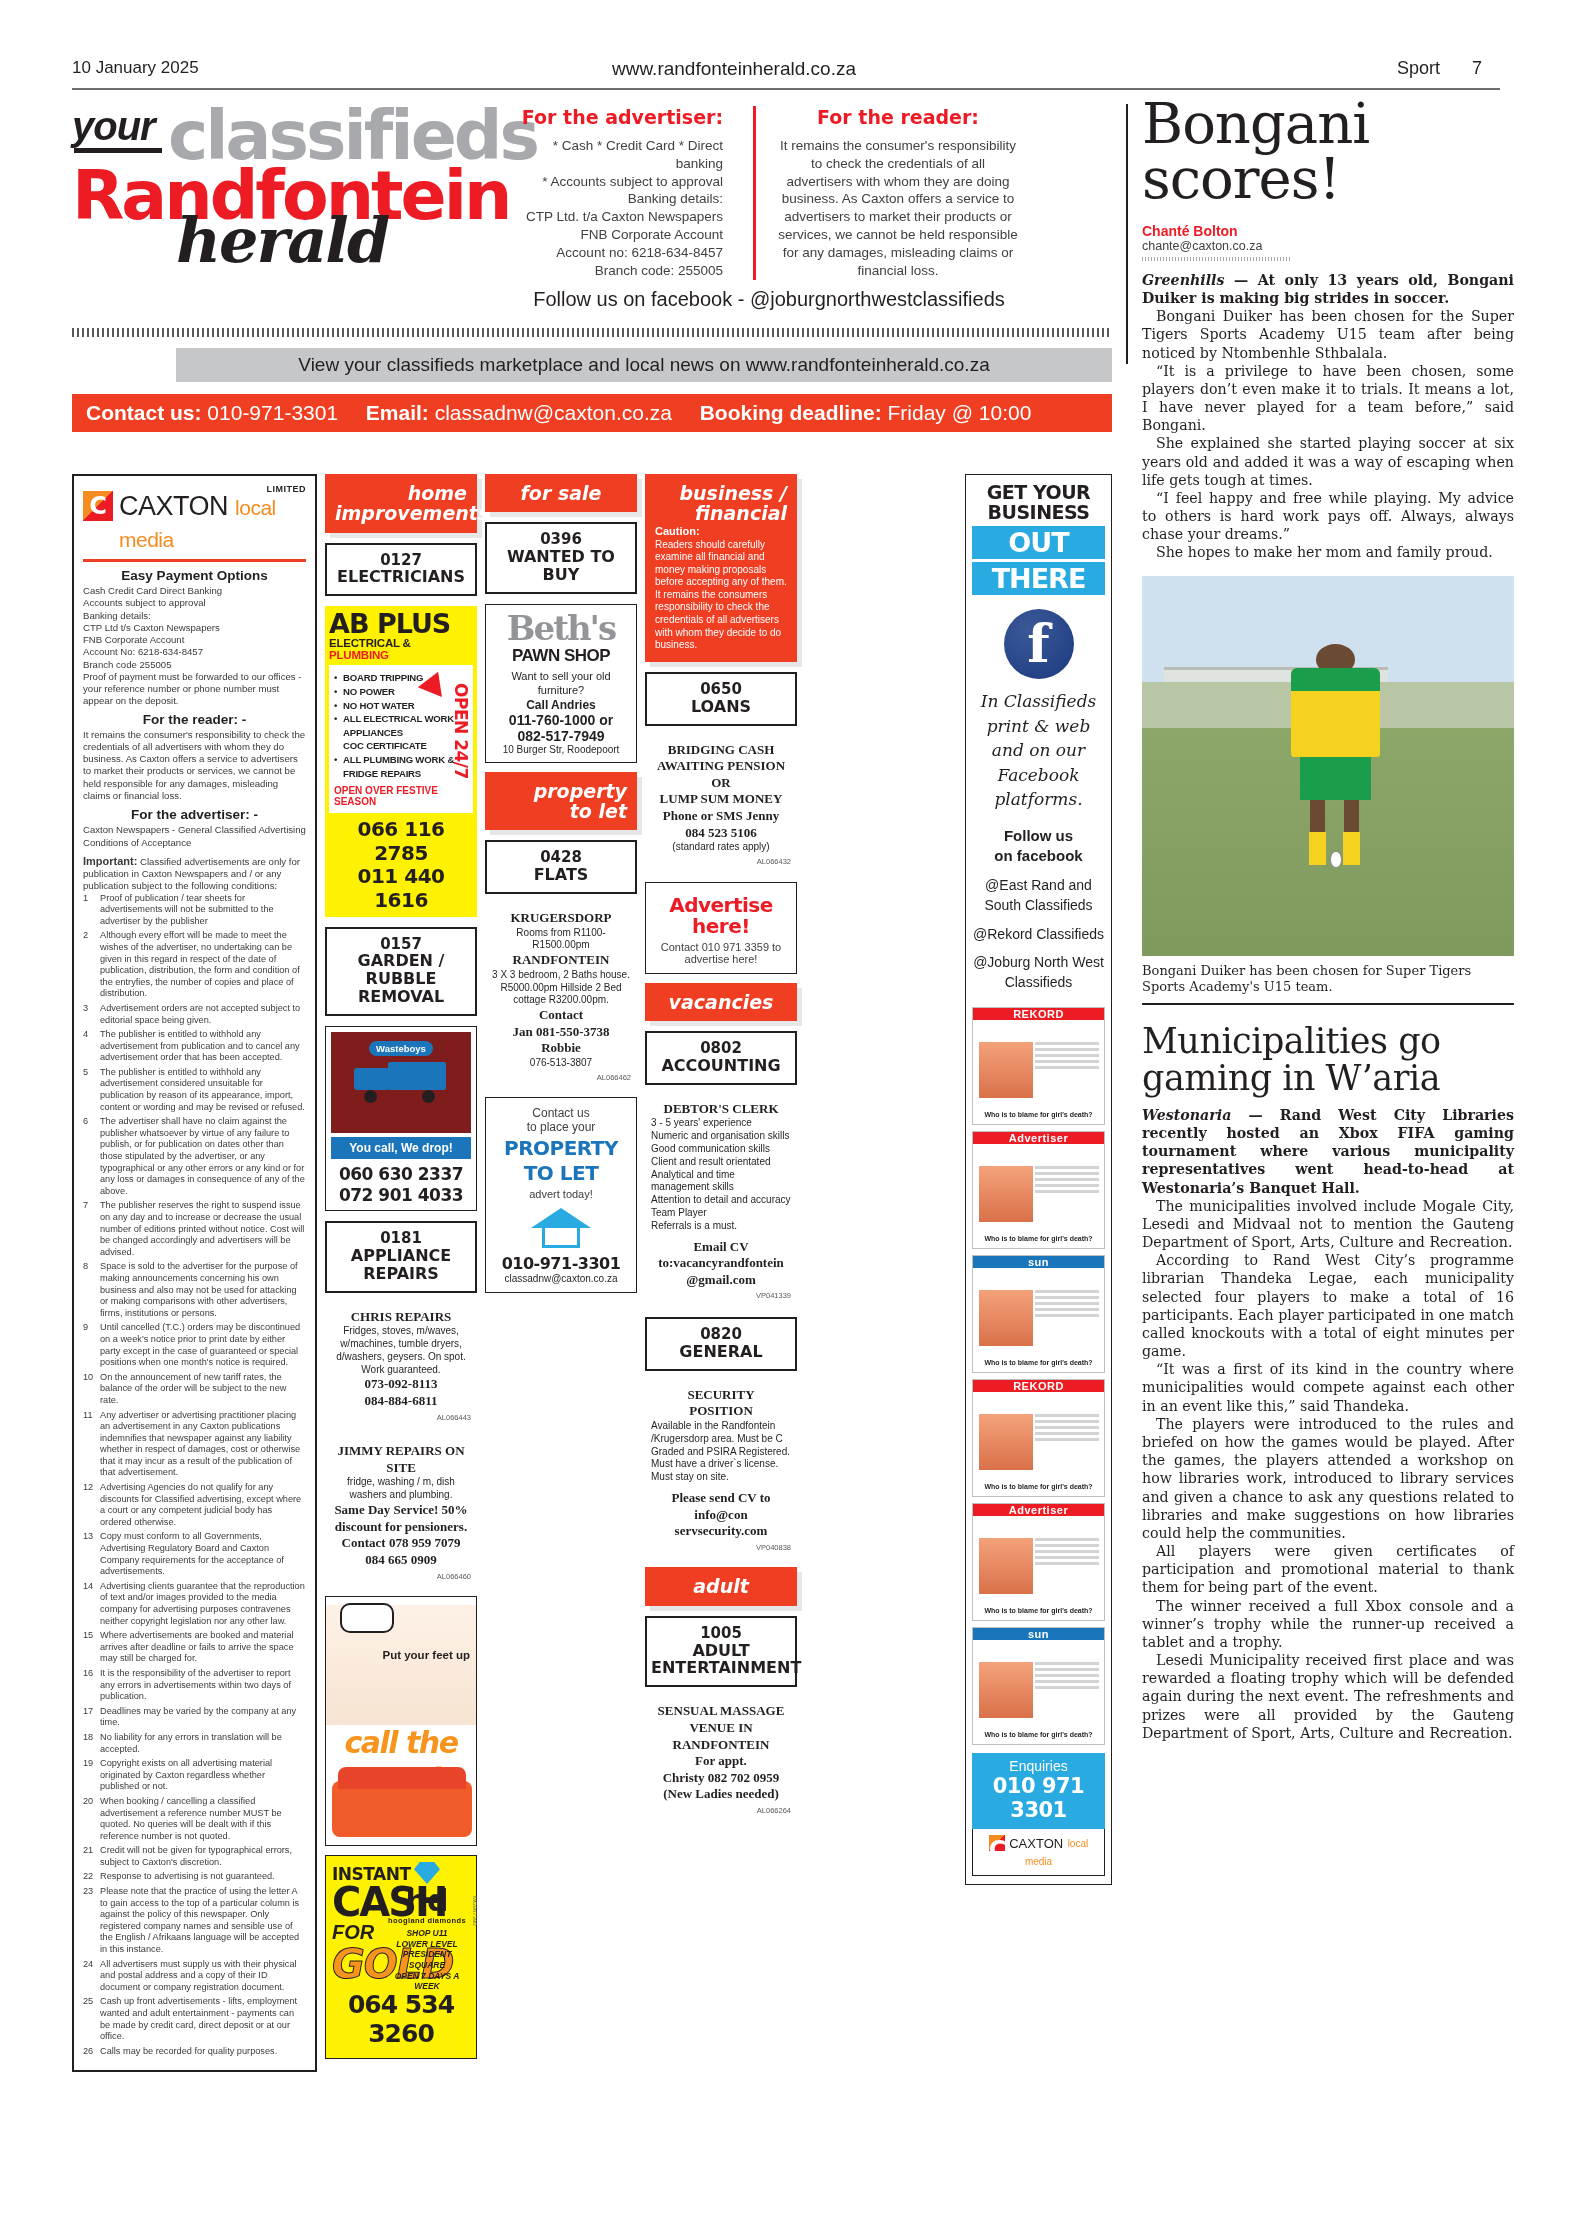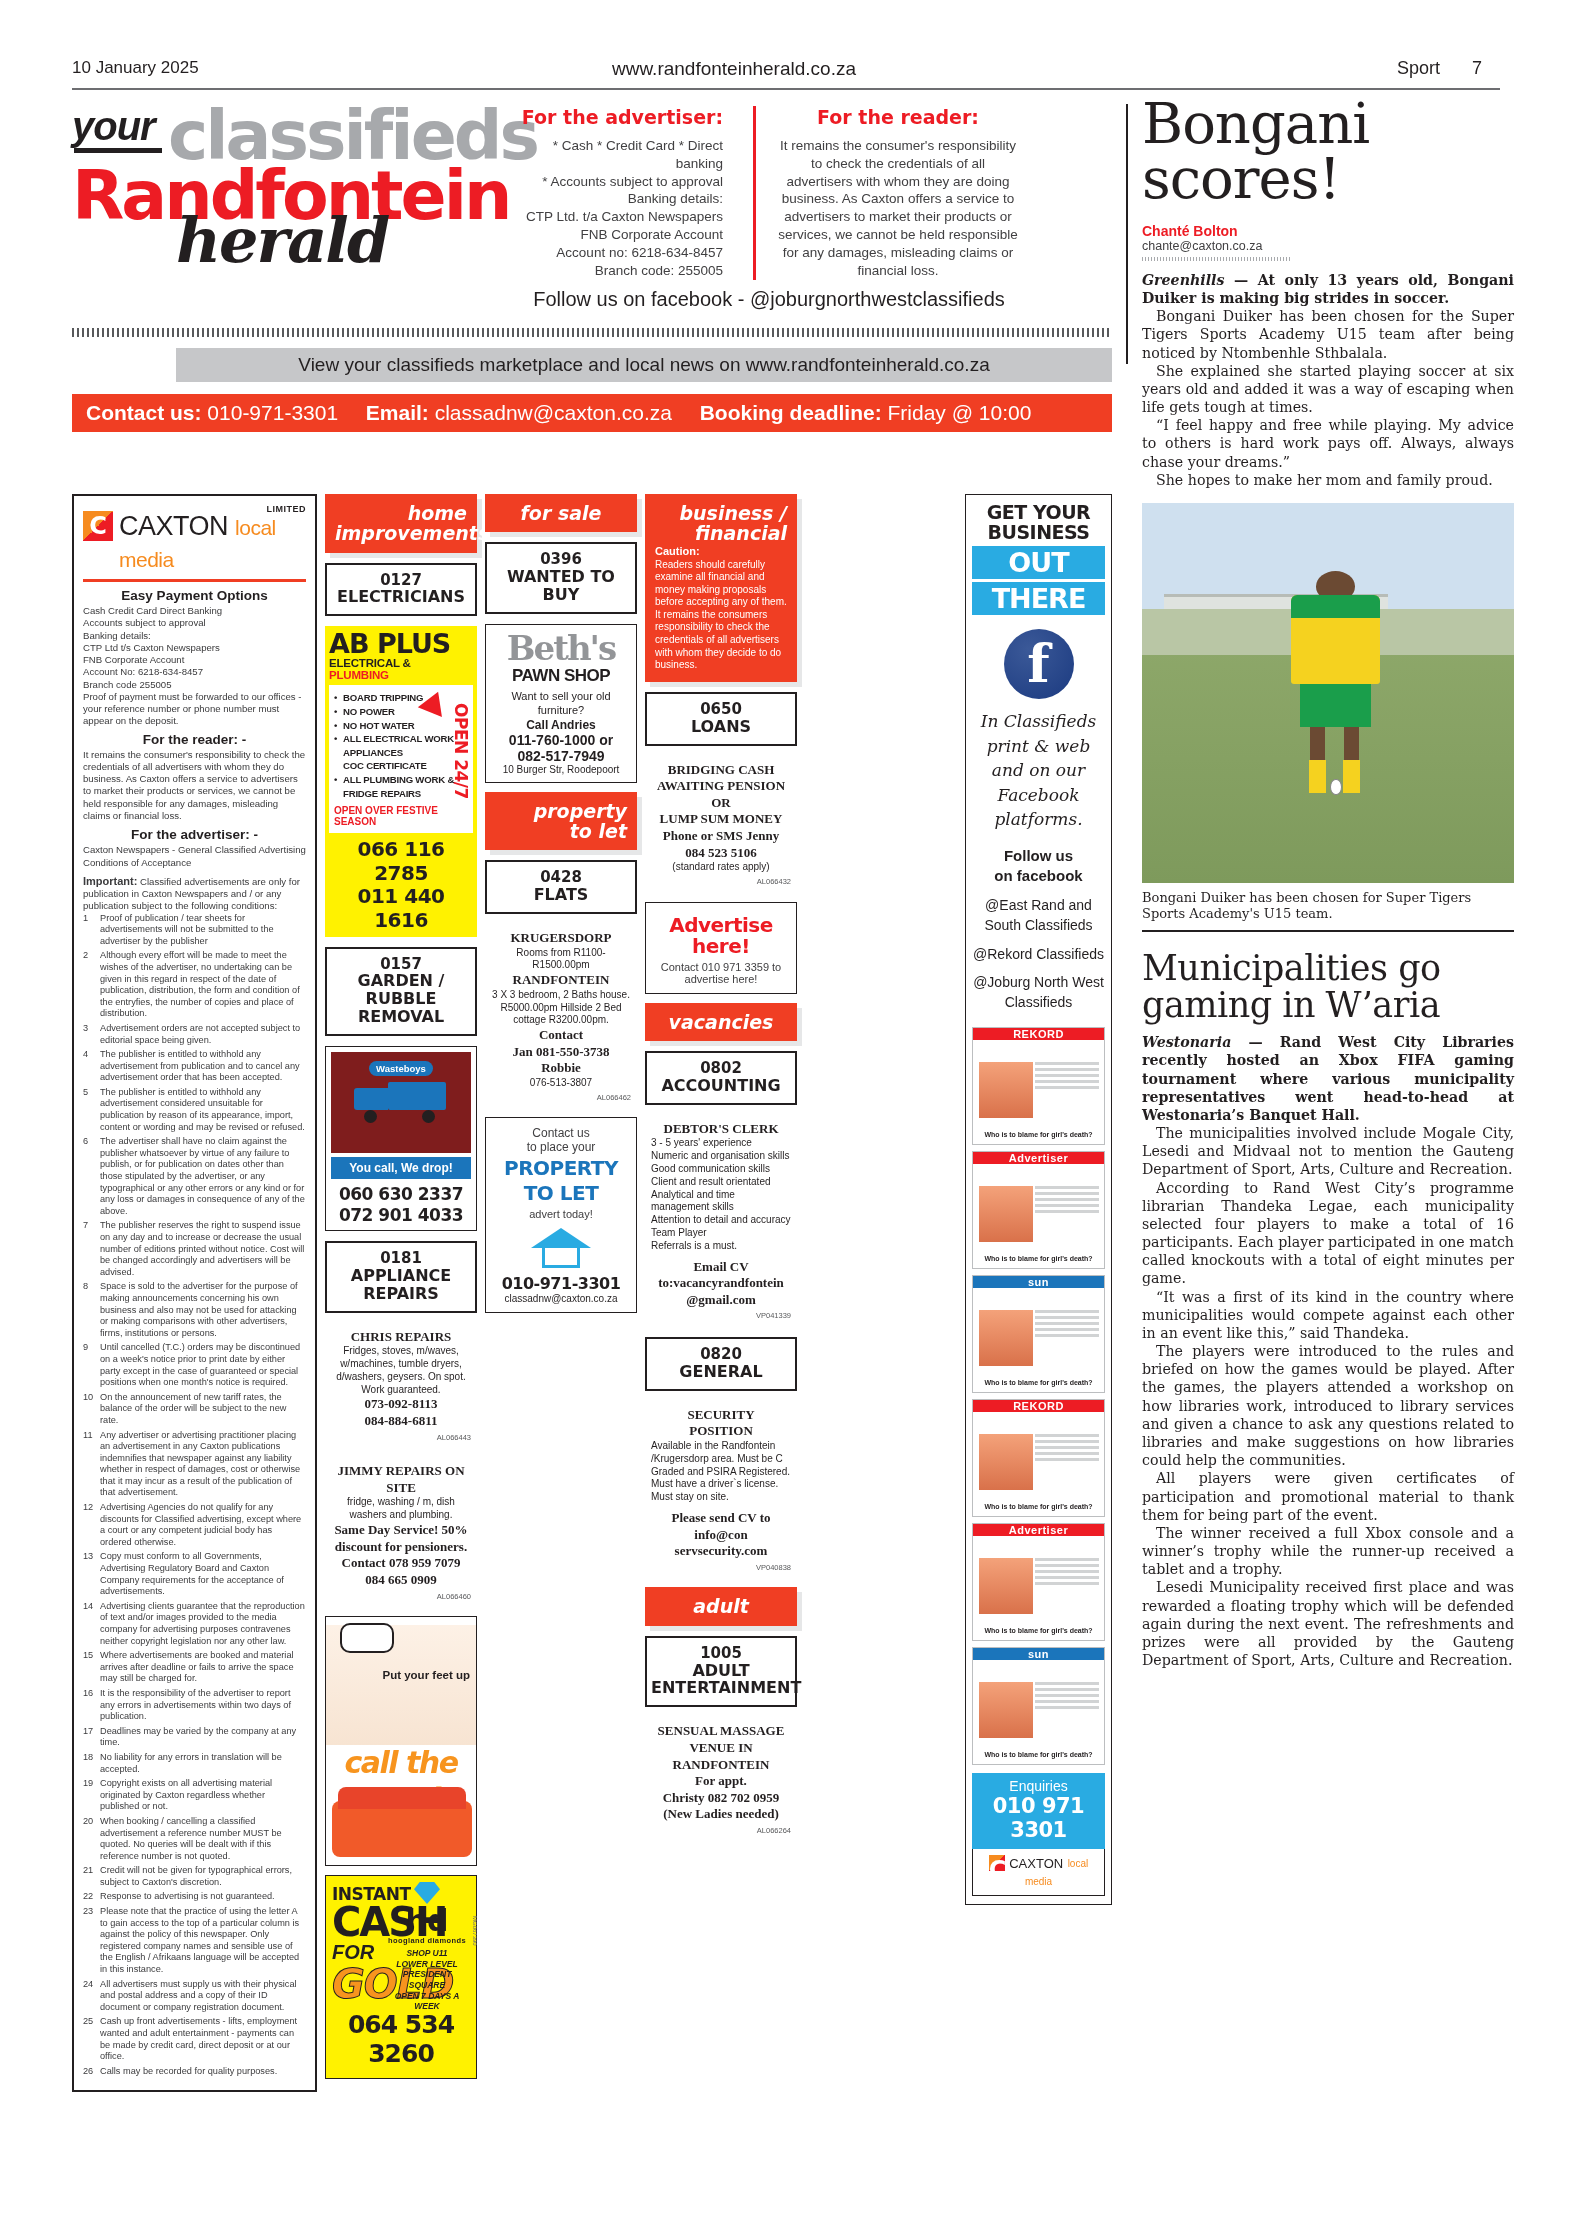--- a/index.html
+++ b/index.html
@@ -52,21 +52,21 @@
   .graybar { position:absolute; left:104px; top:252px; width:936px; height:34px;
              background:#c6c7c9; color:#231f20; font-size:19px; text-align:center;
              line-height:34px; }
   .redbar  { position:absolute; left:0px; top:298px; width:1040px; height:38px;
              background:#f03e23; color:#ffffff; font-size:21px; line-height:38px; padding-left:14px; }
   .redbar .lbl { font-weight:bold; }
   .redbar .sep { display:inline-block; width:16px; }
 
   
   .grid { position:absolute; left:72px; top:474px; width:1040px; height:1670px; }
-  .col { position:absolute; top:0;margin-top:20px; }
+  .col { position:absolute; top:0; }
   .colA { left:0px;   width:245px; }
   .colB { left:253px; width:152px; }
   .colC { left:413px; width:152px; }
   .colD { left:573px; width:152px; }
   .colE { left:733px; width:152px; }
 
   
   .terms { border:2px solid #231f20; padding:8px 9px 10px 9px; background:#fff; }
   .caxlogo { display:flex; align-items:flex-start; gap:6px; }
   .caxmark { width:30px; height:30px; background:
@@ -876,20 +876,21 @@
       <div>Bongani</div>
       <div>scores!</div>
     </div>
     <div class="byline">Chanté Bolton</div>
     <div class="bymail">chante@caxton.co.za</div>
     <div class="bydash"></div>
 
     <div class="body2col">
       <p class="lead"><i>Greenhills</i><span> — At only 13 years old, Bongani Duiker is making big strides in soccer.</span></p>
       <p>Bongani Duiker has been chosen for the Super Tigers Sports Academy U15 team after being noticed by Ntombenhle Sthbalala.</p>
+      <p>“It is a privilege to have been chosen, some players don’t even make it to trials. It means a lot, I have never played for a team before,” said Bongani.</p>
       <p>She explained she started playing soccer at six years old and added it was a way of escaping when life gets tough at times.</p>
       <p>“I feel happy and free while playing. My advice to others is hard work pays off. Always, always chase your dreams.”</p>
       <p>She hopes to make her mom and family proud.</p>
     </div>
 
     <div class="photo">
       <div class="stand"></div>
       <div class="hill"></div>
       <div class="kid">
         <span class="head2"></span>

